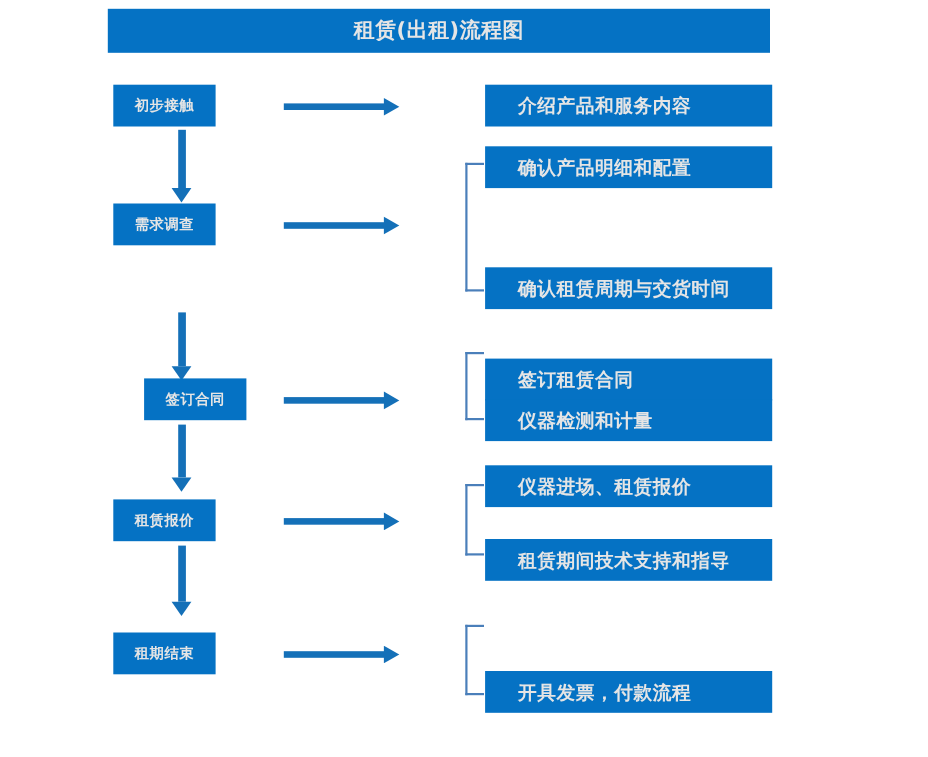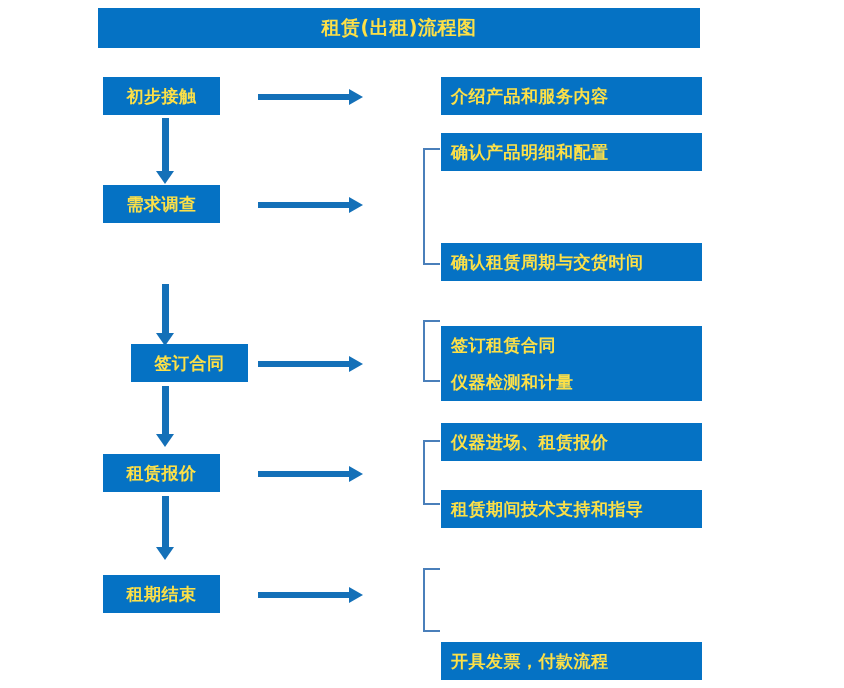--- a/index.html
+++ b/index.html
@@ -13,48 +13,48 @@
   #canvas {
     position: relative;
     width: 844px;
     height: 688px;
     background: #ffffff;
     overflow: hidden;
   }
   .box {
     position: absolute;
     background: #0572c4;
-    color: #fde047;
+    color: #e5e5e5;
     display: flex;
     align-items: center;
     font-weight: bold;
     letter-spacing: 0.5px;
     box-sizing: border-box;
     white-space: nowrap;
   }
   .title-bar {
     left: 98px;
     top: 8px;
     width: 602px;
     height: 40px;
     justify-content: center;
     font-size: 19px;
   }
   .stage-box {
-    width: 117px;
+    width: 93px;
     height: 38px;
     justify-content: center;
-    font-size: 17px;
+    font-size: 13px;
   }
   .detail-box {
     left: 441px;
     width: 261px;
     height: 38px;
     justify-content: flex-start;
-    padding-left: 10px;
+    padding-left: 30px;
     font-size: 17px;
   }
   
   .h-arrow {
     position: absolute;
     height: 18px;
     width: 105px;
   }
   .h-arrow .shaft {
     position: absolute;
@@ -180,15 +180,15 @@
 
   <div class="box stage-box" style="left:103px; top:575px;">租期结束</div>
 
   <div class="h-arrow" style="left:258px; top:586px;">
     <div class="shaft"></div>
     <div class="head"></div>
   </div>
 
   <div class="bracket" style="left:423px; top:568px; height:64px;"></div>
 
-  <div class="box detail-box" style="top:610px;margin-top:32px;">开具发票，付款流程</div>
+  <div class="box detail-box" style="top:610px;">开具发票，付款流程</div>
 
 </div>
 
 </body></html>

